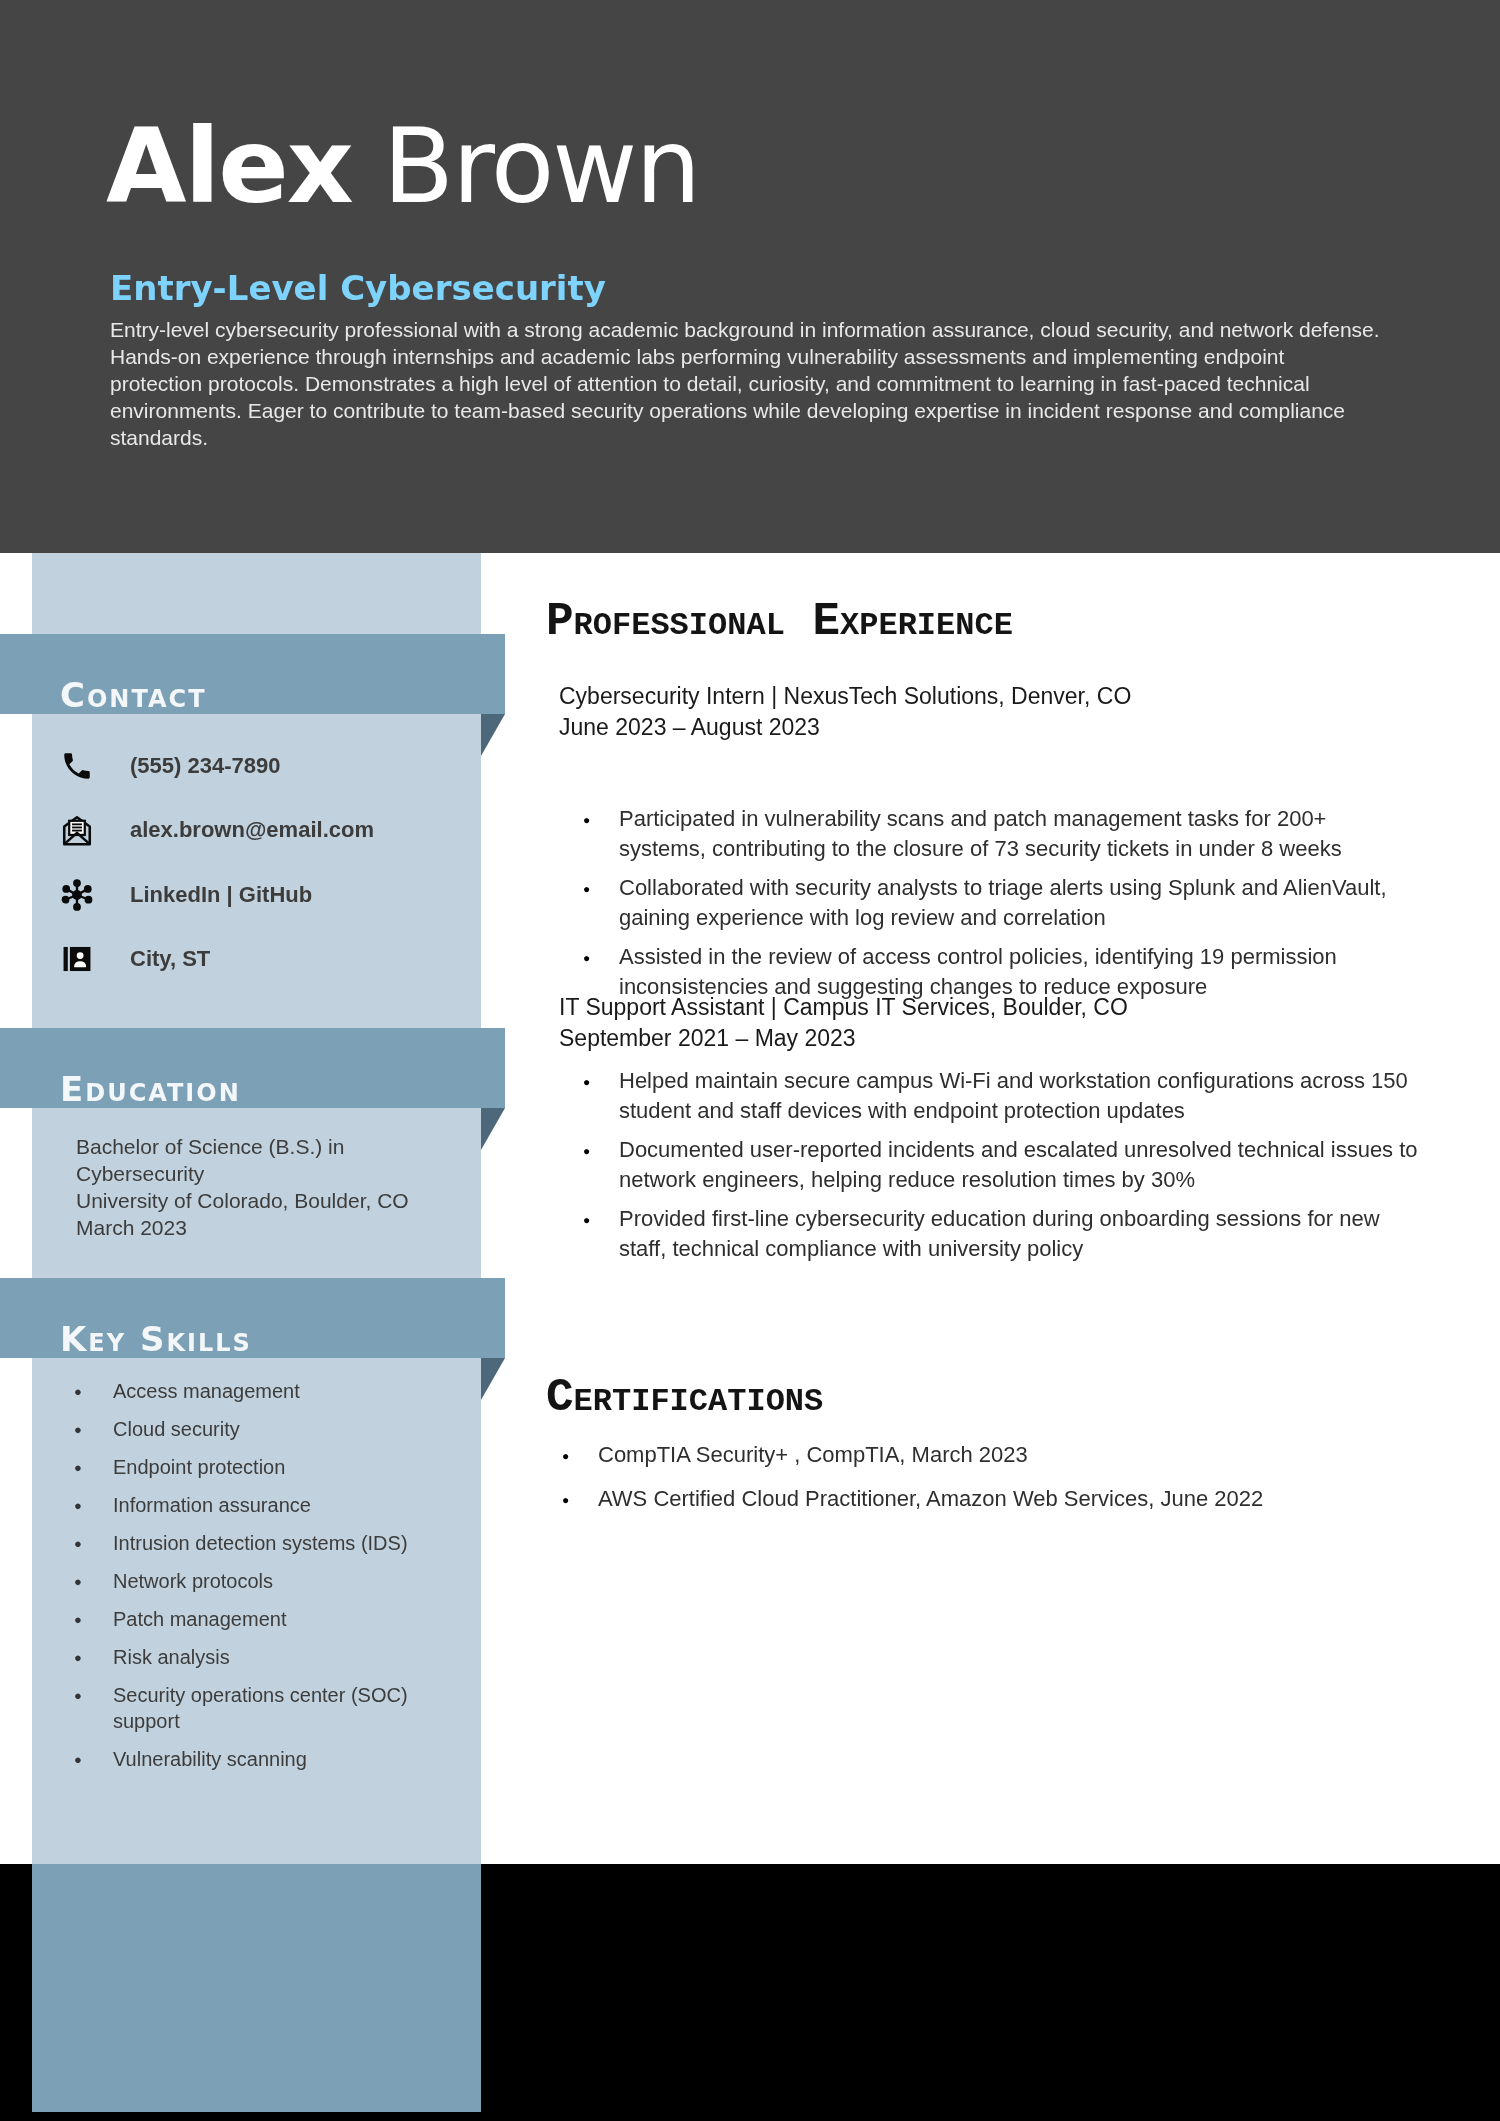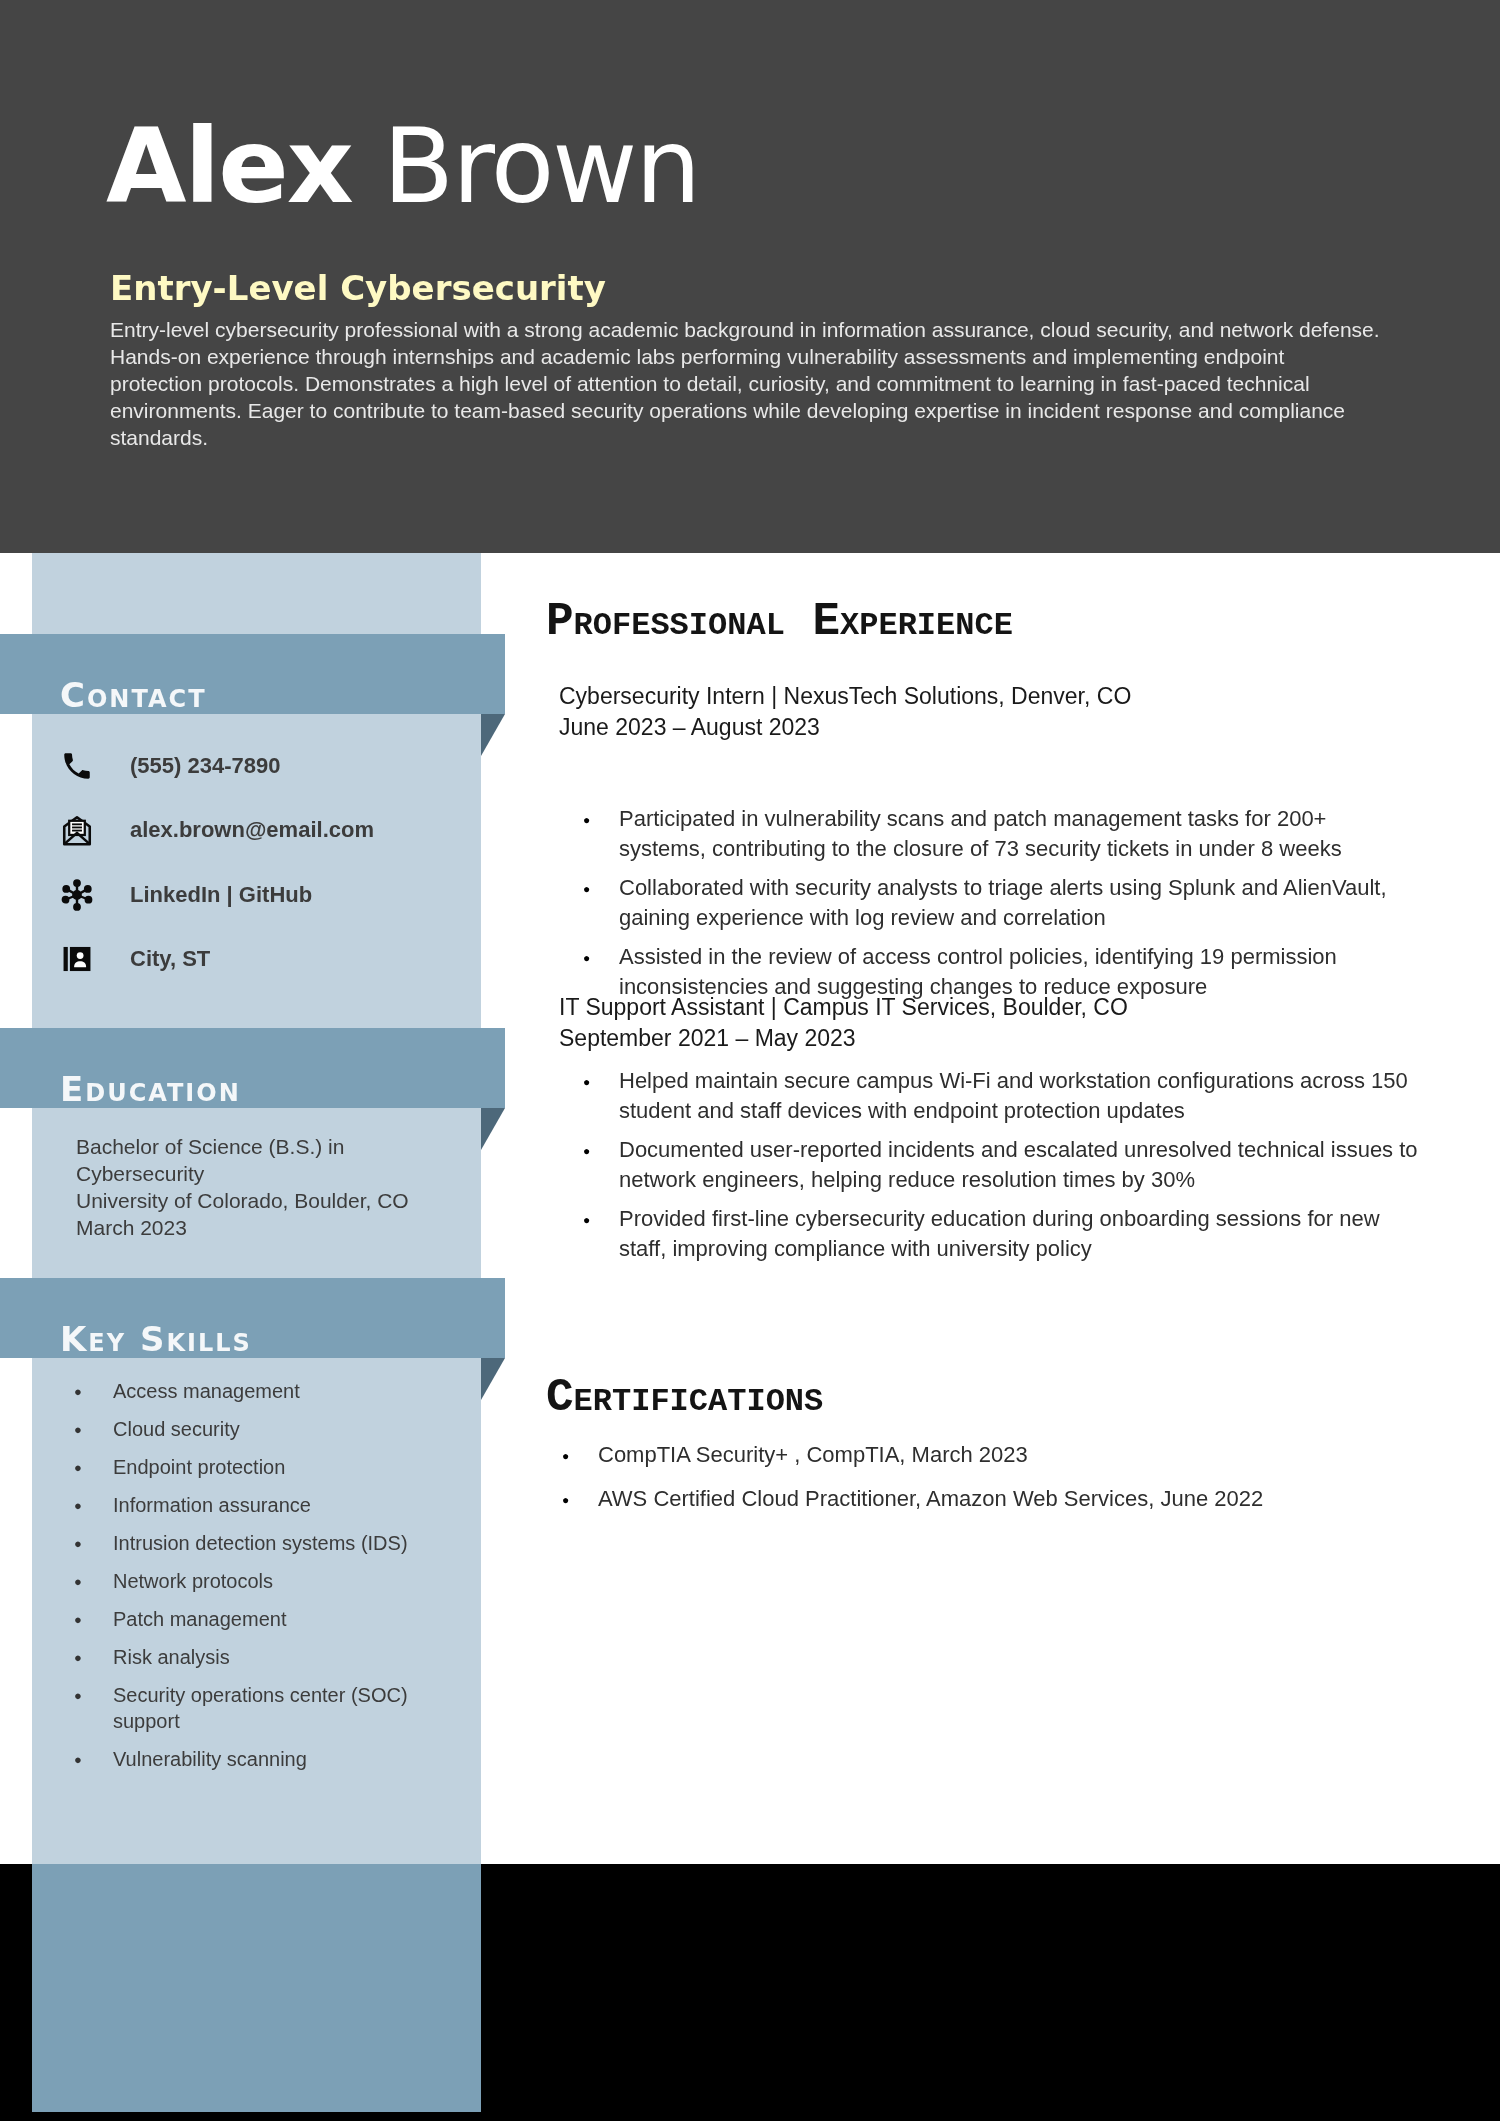--- a/index.html
+++ b/index.html
@@ -12,21 +12,21 @@
   .page{
     position:relative;width:1500px;height:2121px;background:#ffffff;overflow:hidden;
     font-family:"Liberation Sans",sans-serif;margin:0 auto;
   }
   
   .hdr{position:absolute;left:0;top:0;width:1500px;height:553px;background:var(--header-bg);}
   .name{position:absolute;left:106px;top:112px;color:#ffffff;font-family:"DejaVu Sans",sans-serif;
         font-size:104px;line-height:1.05;letter-spacing:-2px;white-space:nowrap;}
   .name .fn{font-weight:800;}
   .name .ln{font-weight:400;}
-  .job-title{position:absolute;left:110px;top:268px;color:#fef9c3;font-family:"DejaVu Sans",sans-serif;
+  .job-title{position:absolute;left:110px;top:268px;color:#7dd3fc;font-family:"DejaVu Sans",sans-serif;
         font-size:34px;font-weight:700;letter-spacing:0px;}
   .summary{position:absolute;left:110px;top:316px;width:1270px;color:var(--summary-text);
         font-size:21px;line-height:27px;font-weight:400;}
   
   .sidebar-bg{position:absolute;left:32px;top:553px;width:449px;height:1311px;background:var(--sidebar-bg);}
   .band{position:absolute;left:0;width:505px;height:80px;background:var(--band-bg);}
   .band .band-label{display:block;padding-left:60px;line-height:80px;color:var(--band-text);
         font-family:"DejaVu Sans",sans-serif;font-weight:700;font-size:34px;
         font-variant:small-caps;letter-spacing:2px;margin-top:21px;}
   .band::after{content:"";position:absolute;left:481px;top:80px;width:0;height:0;
@@ -179,21 +179,21 @@
     </ul>
 
   <div class="job-head jh-2">
     <div>IT Support Assistant | Campus IT Services, Boulder, CO</div>
     <div>September 2021 – May 2023</div>
   </div>
   <ul class="job-bullets jb-2">
 
   <li>Helped maintain secure campus Wi-Fi and workstation configurations across 150 student and staff devices with endpoint protection updates</li>
       <li>Documented user-reported incidents and escalated unresolved technical issues to network engineers, helping reduce resolution times by 30%</li>
-      <li>Provided first-line cybersecurity education during onboarding sessions for new staff, improving compliance with university policy</li>
+      <li>Provided first-line cybersecurity education during onboarding sessions for new staff, technical compliance with university policy</li>
     </ul>
 
   <h1 class="sec-heading h-cert">Certifications</h1>
   <ul class="cert-list">
 
   <li>CompTIA Security+ , CompTIA, March 2023</li>
       <li>AWS Certified Cloud Practitioner, Amazon Web Services, June 2022</li>
     </ul>
 
   <div class="footer-bar"></div>

